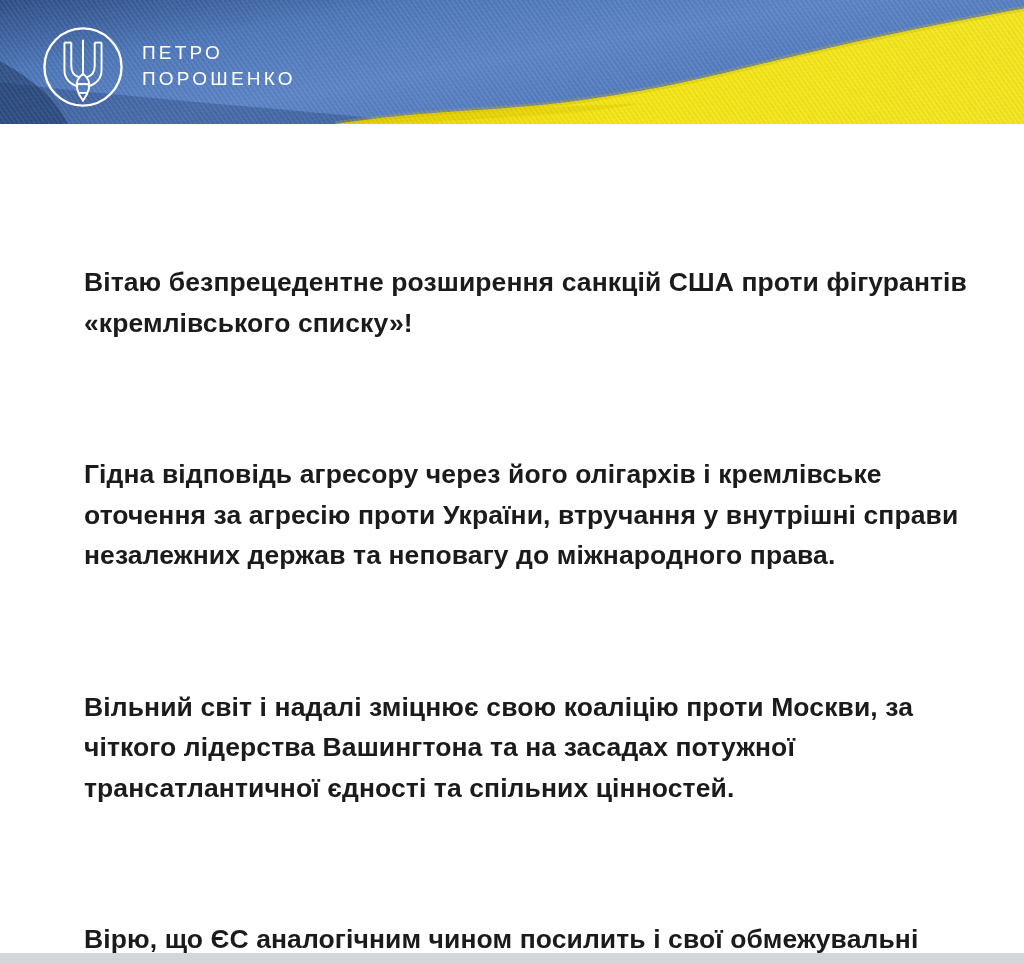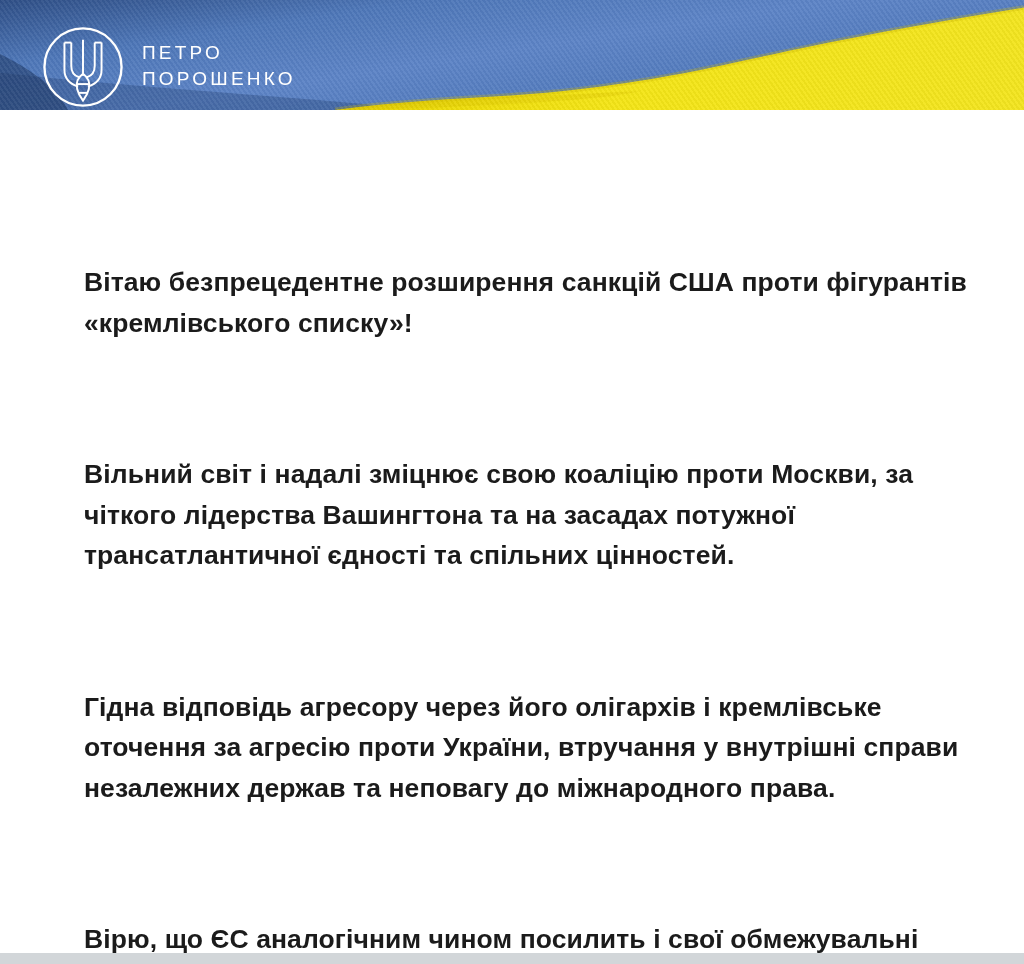--- a/index.html
+++ b/index.html
@@ -7,21 +7,21 @@
     width: 1024px; height: 964px;
     background: #ffffff;
     font-family: "Liberation Sans", sans-serif;
     position: relative;
     overflow: hidden;
   }
 
   
   .header {
     position: absolute; left: 0; top: 0;
-    width: 1024px; height: 110px;
+    width: 1024px; height: 124px;
   }
   .header .flag-svg {
     position: absolute; left: 0; top: 0;
     width: 100%; height: 100%;
     display: block;
   }
   
   .header::after {
     content: "";
     position: absolute; inset: 0;
@@ -123,25 +123,25 @@
 
   <div class="brand">
     <div>ПЕТРО</div>
     <div>ПОРОШЕНКО</div>
   </div>
 </div>
 
 <div class="content">
   <p>Вітаю безпрецедентне розширення санкцій США проти фігурантів
 «кремлівського списку»!</p>
+  <p>Гідна відповідь агресору через його олігархів і кремлівське
+оточення за агресію проти України, втручання у внутрішні справи
+незалежних держав та неповагу до міжнародного права.</p>
   <p>Вільний світ і надалі зміцнює свою коаліцію проти Москви, за
 чіткого лідерства Вашингтона та на засадах потужної
 трансатлантичної єдності та спільних цінностей.</p>
-  <p>Гідна відповідь агресору через його олігархів і кремлівське
-оточення за агресію проти України, втручання у внутрішні справи
-незалежних держав та неповагу до міжнародного права.</p>
   <p>Вірю, що ЄС аналогічним чином посилить і свої обмежувальні
 заходи проти кремлівської верхівки.</p>
   
   
 </div>
 
 <div class="footer-bar"></div>
 
 </body></html>

